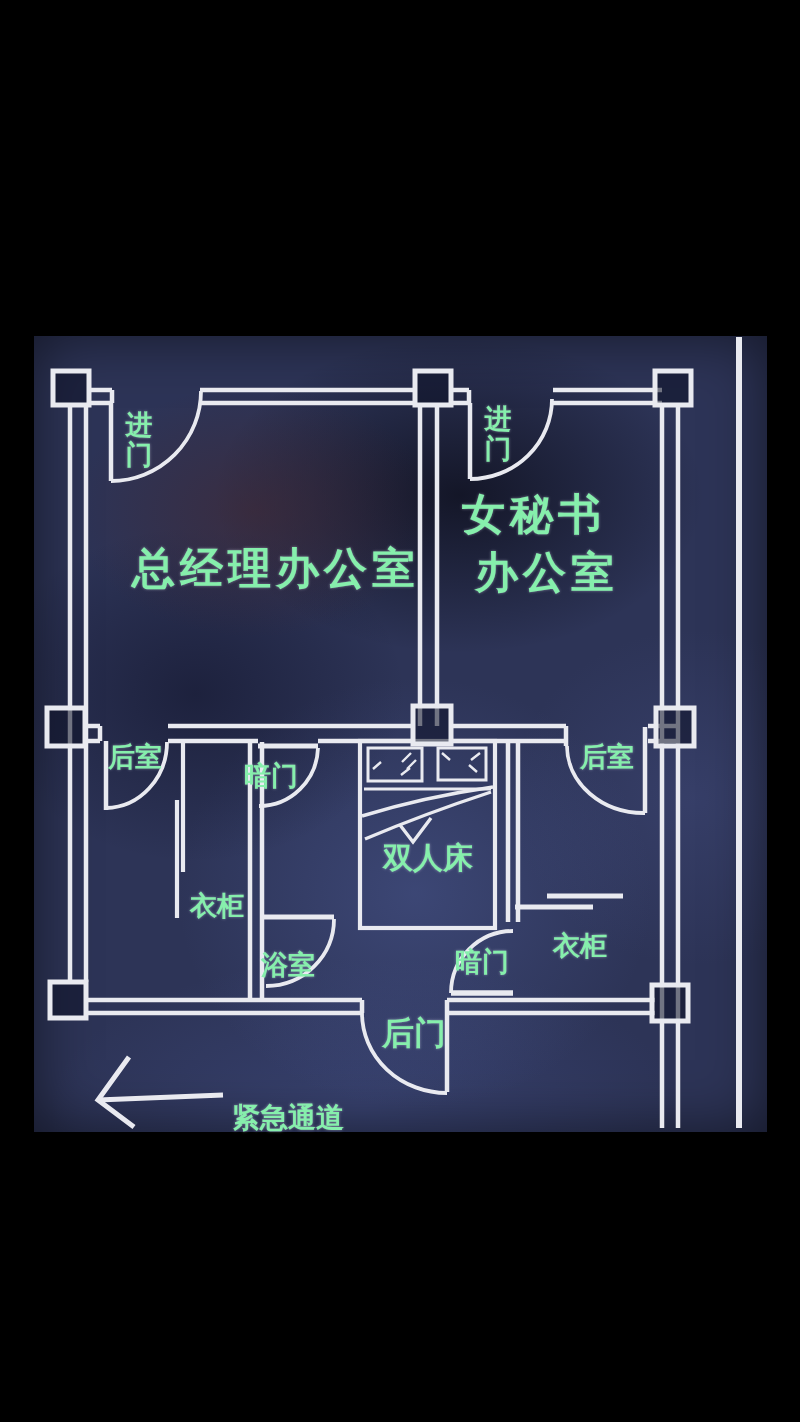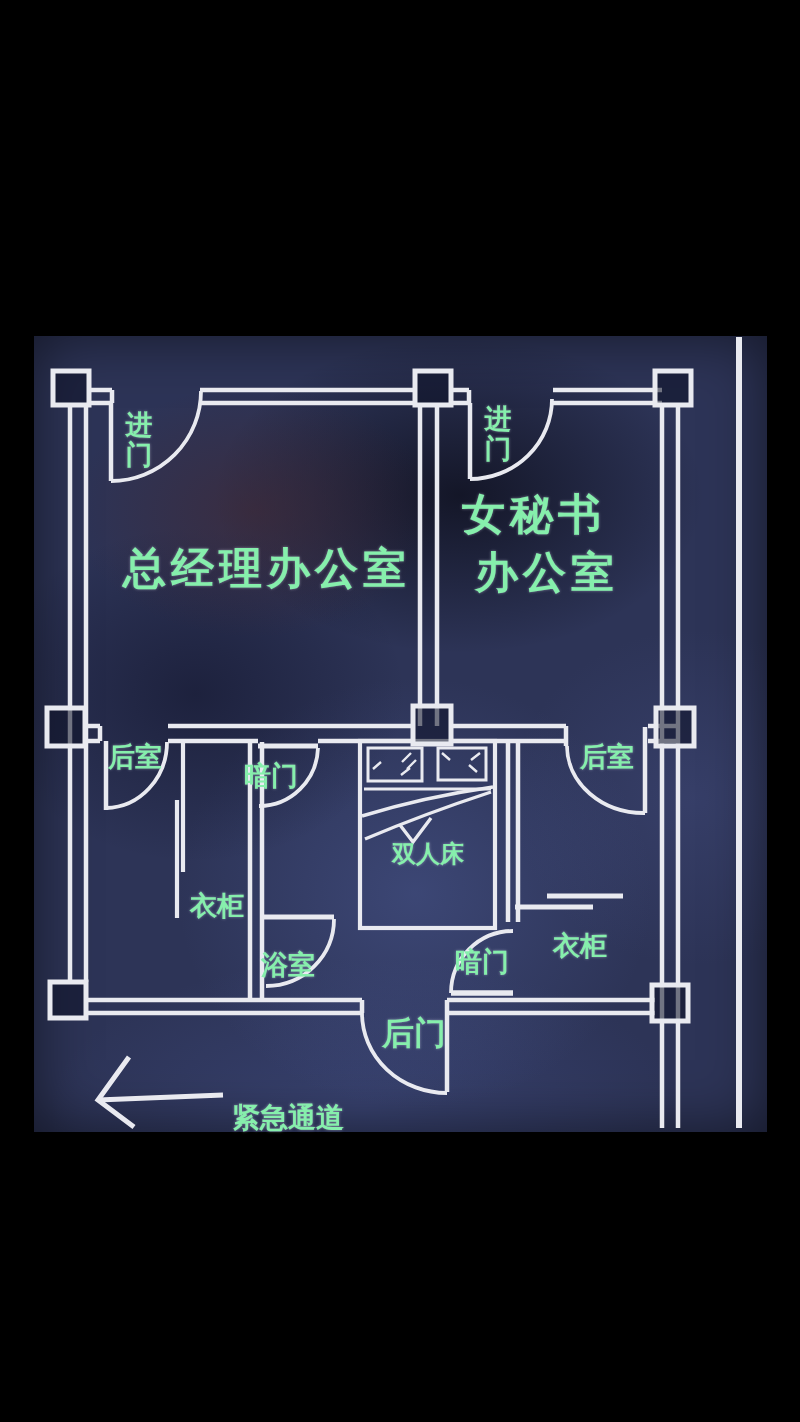--- a/index.html
+++ b/index.html
@@ -154,35 +154,35 @@
   <g style="stroke-width:5">
     <path d="M129 1057 L98 1100 L134 1127"></path>
     <path d="M98 1100 L223 1095"></path>
   </g>
 </svg>
 
 <div class="lbl vert" style="left:122px; top:410px; width:34px; font-size:27px;">进门</div>
 
 <div class="lbl vert" style="left:481px; top:404px; width:34px; font-size:27px;">进门</div>
 
-<div class="lbl big" style="left:112px; top:544px; width:310px; font-size:43px;">总经理办公室</div>
+<div class="lbl big" style="left:121px; top:544px; width:310px; font-size:43px;">总经理办公室</div>
 
 <div class="lbl big" style="left:458px; top:490px; width:152px; font-size:43px;">女秘书</div>
 
 <div class="lbl big" style="left:471px; top:548px; width:152px; font-size:43px;">办公室</div>
 
 <div class="lbl" style="left:104px; top:742px; width:62px; font-size:27px;">后室</div>
 
 <div class="lbl" style="left:576px; top:742px; width:62px; font-size:27px;">后室</div>
 
 <div class="lbl" style="left:238px; top:761px; width:66px; font-size:27px;">暗门</div>
 
 <div class="lbl" style="left:449px; top:947px; width:66px; font-size:27px;">暗门</div>
 
-<div class="lbl" style="left:380px; top:841px; width:96px; font-size:24px;">双人床</div>
+<div class="lbl" style="left:380px; top:841px; width:96px; font-size:30px;">双人床</div>
 
 <div class="lbl" style="left:186px; top:891px; width:62px; font-size:27px;">衣柜</div>
 
 <div class="lbl" style="left:548px; top:931px; width:64px; font-size:27px;">衣柜</div>
 
 <div class="lbl" style="left:257px; top:950px; width:62px; font-size:27px;">浴室</div>
 
 <div class="lbl" style="left:382px; top:1016px; width:60px; font-size:32px;">后门</div>
 
 <div class="lbl" style="left:226px; top:1062px; width:124px; font-size:28px;margin-top:40px;">紧急通道</div>

